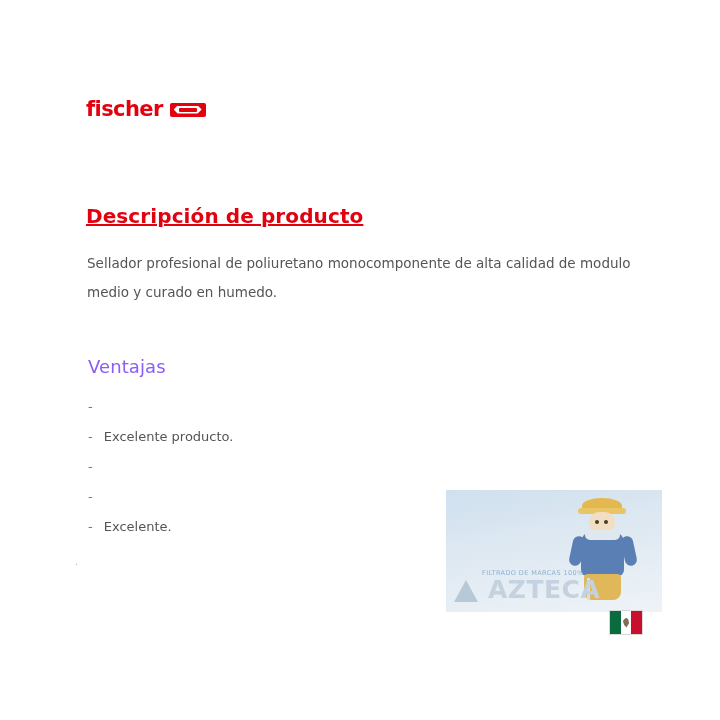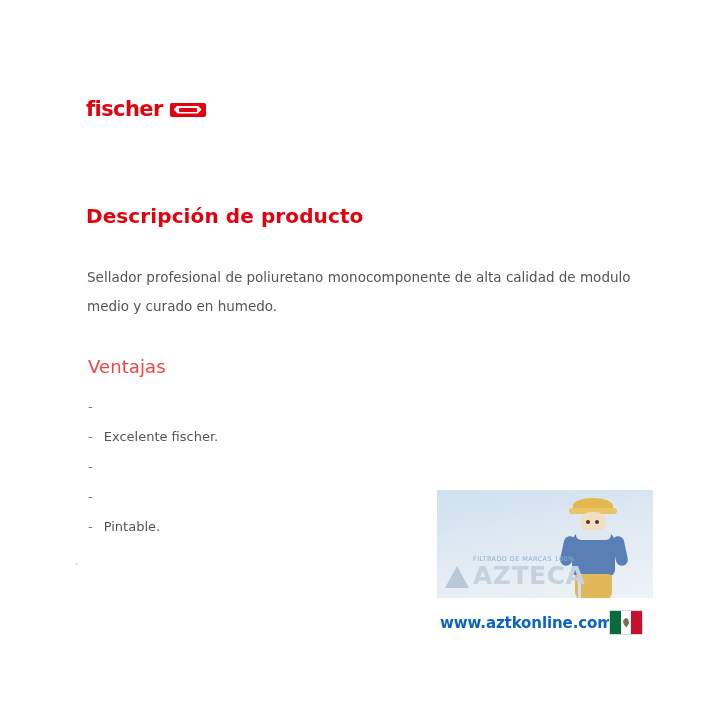--- a/index.html
+++ b/index.html
@@ -70,41 +70,41 @@
 
   
   .heading-main {
     position: absolute;
     left: 86px;
     top: 204px;
     font-size: 20px;
     font-weight: 700;
     color: #e3000f;
     letter-spacing: 0.1px;
+    text-decoration: underline;
   }
   .heading-sub {
     position: absolute;
     left: 88px;
     top: 356px;
     font-size: 18px;
     font-weight: 400;
-    color: #ef4444;
+    color: #8b5cf6;
     letter-spacing: 0.1px;
   }
 
   
   .desc-block {
     position: absolute;
     left: 87px;
     top: 249px;
     width: 560px;
     font-size: 13.5px;
     color: #555555;
     line-height: 29px;
-    margin-top: 14px;
   }
   .desc-block p {
     margin: 0;
   }
 
   
   .adv-list {
     position: absolute;
     left: 88px;
     top: 392px;
@@ -131,44 +131,44 @@
     position: absolute;
     left: 75px;
     top: 556px;
     font-size: 10px;
     color: #bbbbbb;
   }
 
   
   .azteca-card {
     position: absolute;
-    left: 437px;
+    left: 446px;
     top: 490px;
     width: 216px;
-    height: 108px;
+    height: 122px;
     background: linear-gradient(170deg, #cfe0ef 0%, #dfe9f2 45%, #eef3f7 100%);
     overflow: hidden;
   }
   .azteca-logo {
     position: absolute;
     left: 8px;
     bottom: 10px;
     width: 150px;
   }
   .azteca-tag {
     font-size: 6.5px;
     color: #8fb3cf;
     letter-spacing: 0.4px;
     margin-left: 28px;
     margin-bottom: 1px;
   }
   .azteca-name {
     display: flex;
     align-items: flex-start;
-    gap: 4px;
+    gap: 10px;
   }
   .azteca-tri {
     width: 0;
     height: 0;
     border-left: 12px solid transparent;
     border-right: 12px solid transparent;
     border-bottom: 22px solid #b7c9d6;
     position: relative;
     top: 2px;
   }
@@ -328,31 +328,31 @@
   </div>
 
   <div class="heading-sub">Ventajas</div>
 
   <ul class="adv-list">
     <li>
       <span class="adv-dash">-</span>
     </li>
     <li>
       <span class="adv-dash">-</span>
-      <span>Excelente fischer.</span>
-    </li>
-    <li>
-      <span class="adv-dash">-</span>
-    </li>
-    <li>
-      <span class="adv-dash">-</span>
-    </li>
-    <li>
-      <span class="adv-dash">-</span>
-      <span>Pintable.</span>
+      <span>Excelente producto.</span>
+    </li>
+    <li>
+      <span class="adv-dash">-</span>
+    </li>
+    <li>
+      <span class="adv-dash">-</span>
+    </li>
+    <li>
+      <span class="adv-dash">-</span>
+      <span>Excelente.</span>
     </li>
   </ul>
 
   <div class="stray-mark">.</div>
 
   <div class="azteca-card">
     <div class="azteca-figure">
       <div class="az-hat"></div>
       <div class="az-hat-band"></div>
       <div class="az-face">
@@ -368,20 +368,19 @@
     </div>
     <div class="azteca-logo">
       <div class="azteca-tag">FILTRADO DE MARCAS 100%</div>
       <div class="azteca-name">
         <div class="azteca-tri"></div>
         <div class="azteca-word">AZTECA</div>
       </div>
     </div>
   </div>
 
-  <div class="site-url">www.aztkonline.com</div>
   <div class="flag">
     <span class="green"></span>
     <span class="white"></span>
     <span class="red"></span>
   </div>
 
 </div>
 
 </body></html>

